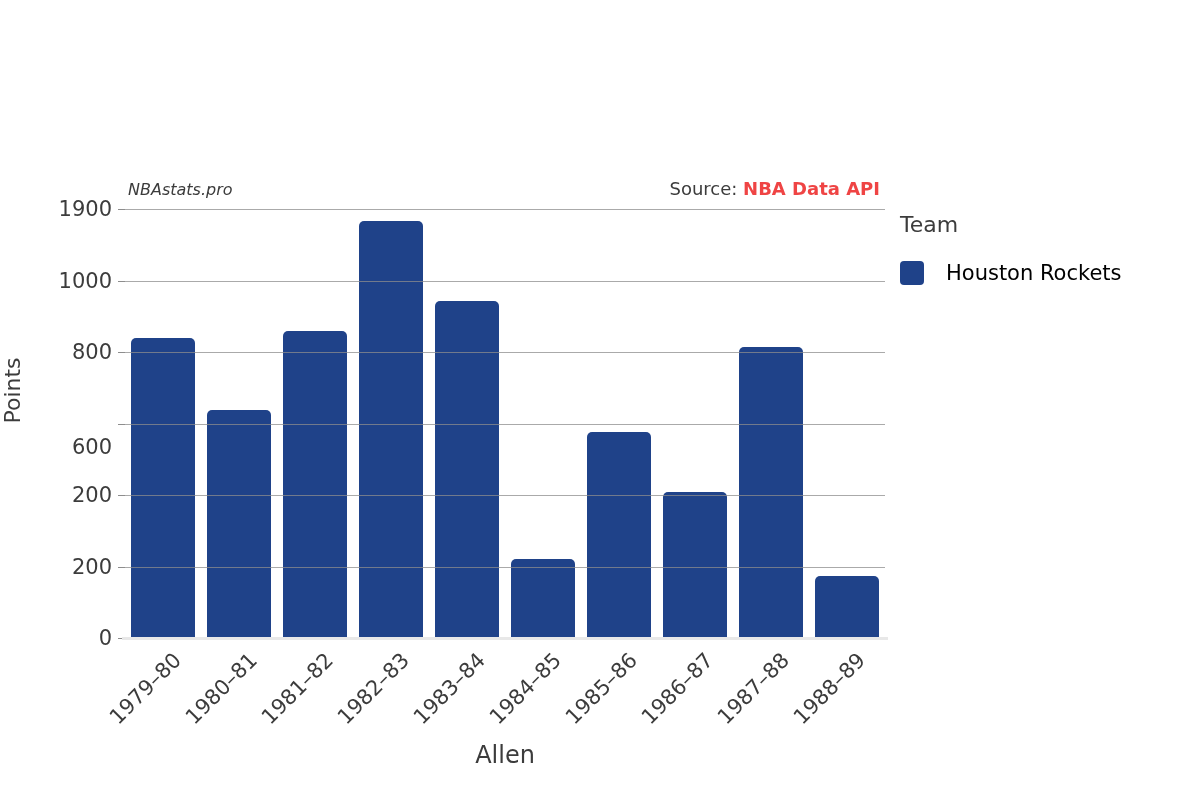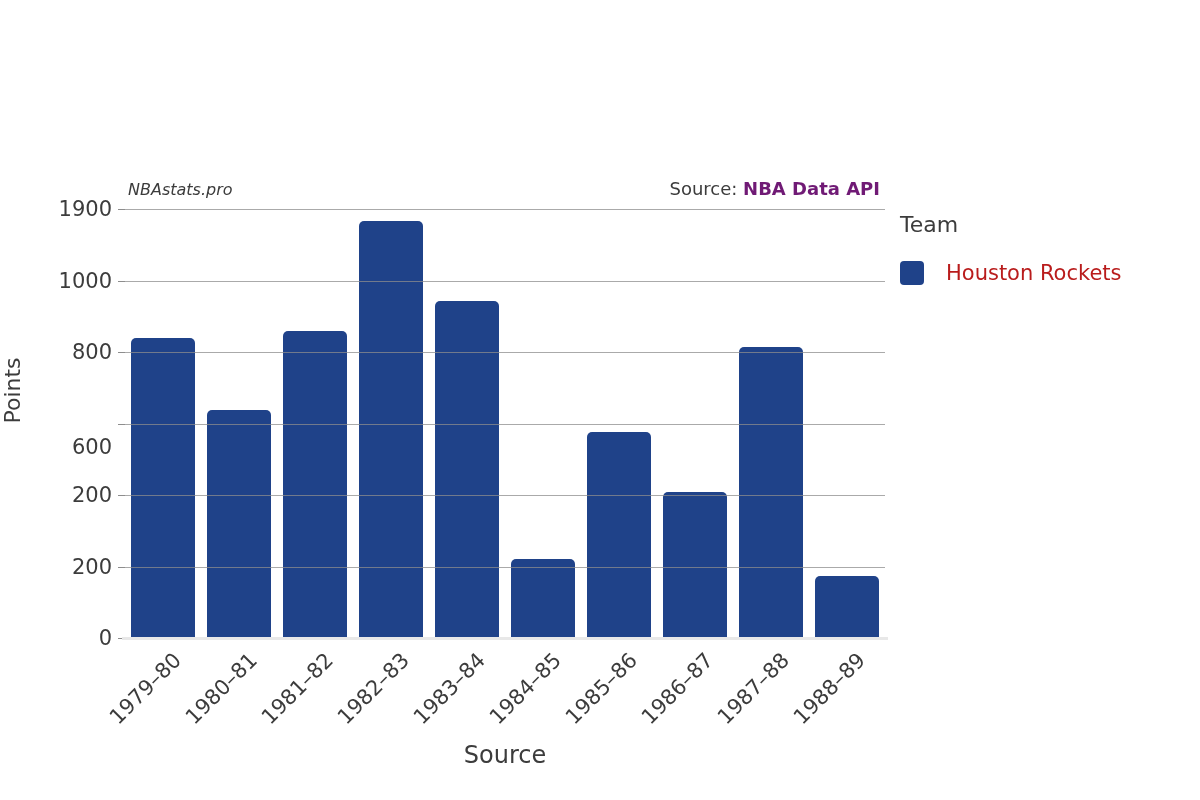--- a/index.html
+++ b/index.html
@@ -63,21 +63,21 @@
     position: absolute;
     left: 600px;
     top: 178px;
     width: 280px;
     text-align: right;
     font-size: 18px;
     color: #3c3c3c;
     white-space: nowrap;
   }
   .annot-right .src-label { font-weight: normal; }
-  .annot-right .src-value { font-weight: bold; color: #701a75; }
+  .annot-right .src-value { font-weight: bold; color: #ef4444; }
 
   
   #plot {
     position: absolute;
     left: 125px;
     top: 209px;
     width: 760px;
     height: 429px;
   }
   .gridline {
@@ -178,21 +178,21 @@
   }
   .legend-swatch {
     width: 24px;
     height: 24px;
     border-radius: 4px;
     background: #1f4289;
     flex: none;
   }
   .legend-label {
     font-size: 21px;
-    color: #b91c1c;
+    color: #000000;
     white-space: nowrap;
   }
 </style>
 </head>
 <body>
 
 <div id="page">
 
 
   <div class="annot-left">NBAstats.pro</div>
@@ -230,21 +230,21 @@
         <div class="tick-mark" style="top: 71.5px;"></div>
         <div class="ytick-label" style="top: 71.5px; margin-left: 44px;">1000</div>
         <div class="gridline" style="top: 0px;"></div>
         <div class="tick-mark" style="top: 0px;"></div>
         <div class="ytick-label" style="top: 0px;">1900</div>
       </div>
     <div class="baseline"></div>
   </div>
 
   <div class="y-axis-title">Points</div>
-  <div class="x-axis-title">Source</div>
+  <div class="x-axis-title">Allen</div>
 
   <div id="xticks-layer">
       <div class="xtick" style="left: 59px; width: 110px;">1979–80</div>
       <div class="xtick" style="left: 135px; width: 110px;">1980–81</div>
       <div class="xtick" style="left: 211px; width: 110px;">1981–82</div>
       <div class="xtick" style="left: 287px; width: 110px;">1982–83</div>
       <div class="xtick" style="left: 363px; width: 110px;">1983–84</div>
       <div class="xtick" style="left: 439px; width: 110px;">1984–85</div>
       <div class="xtick" style="left: 515px; width: 110px;">1985–86</div>
       <div class="xtick" style="left: 591px; width: 110px;">1986–87</div>

